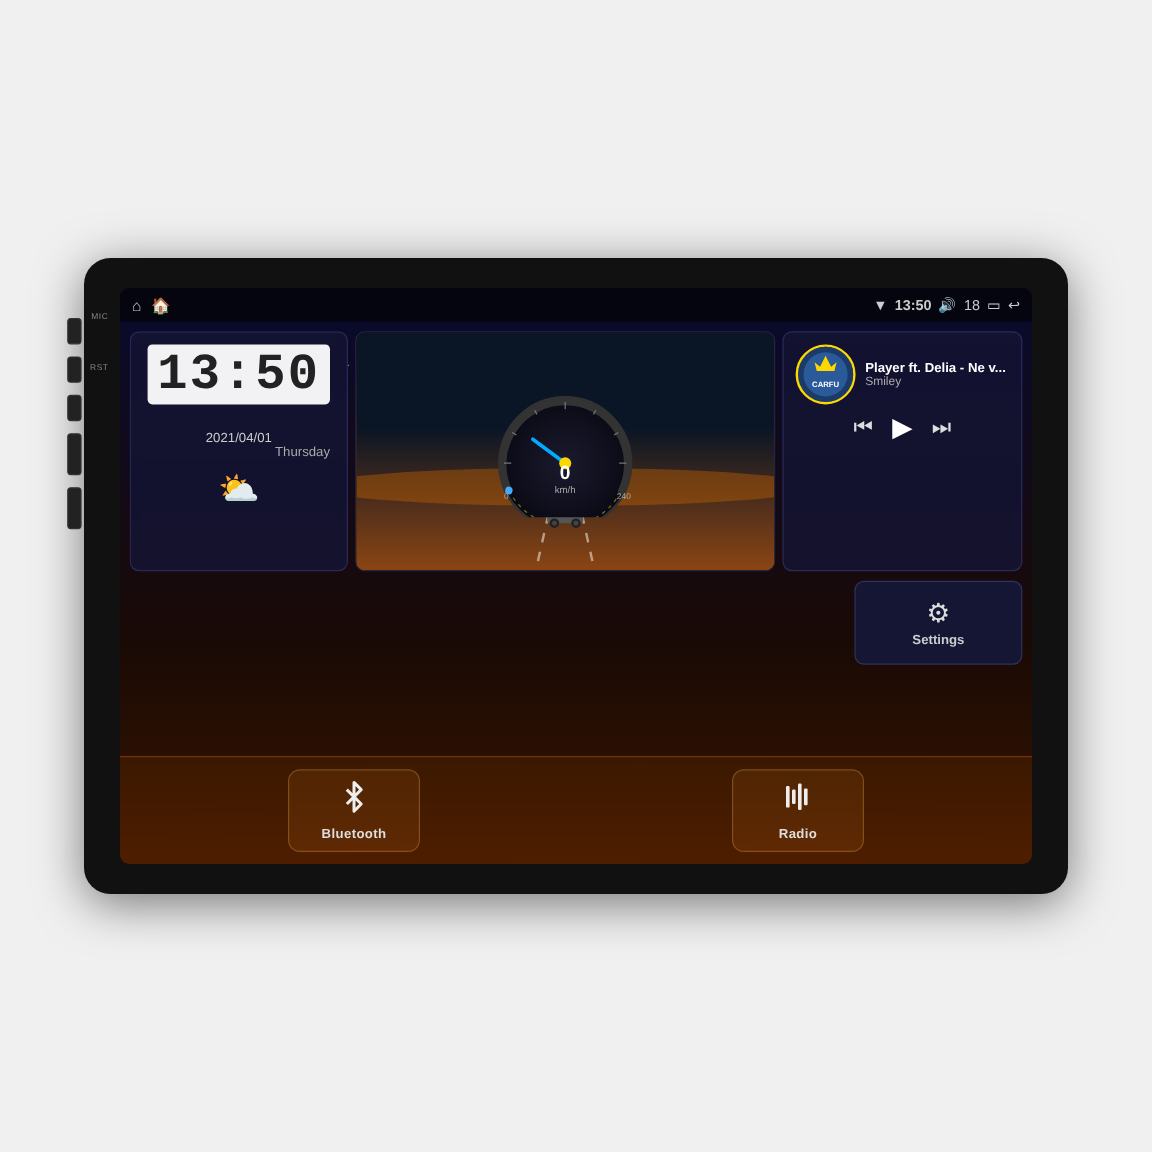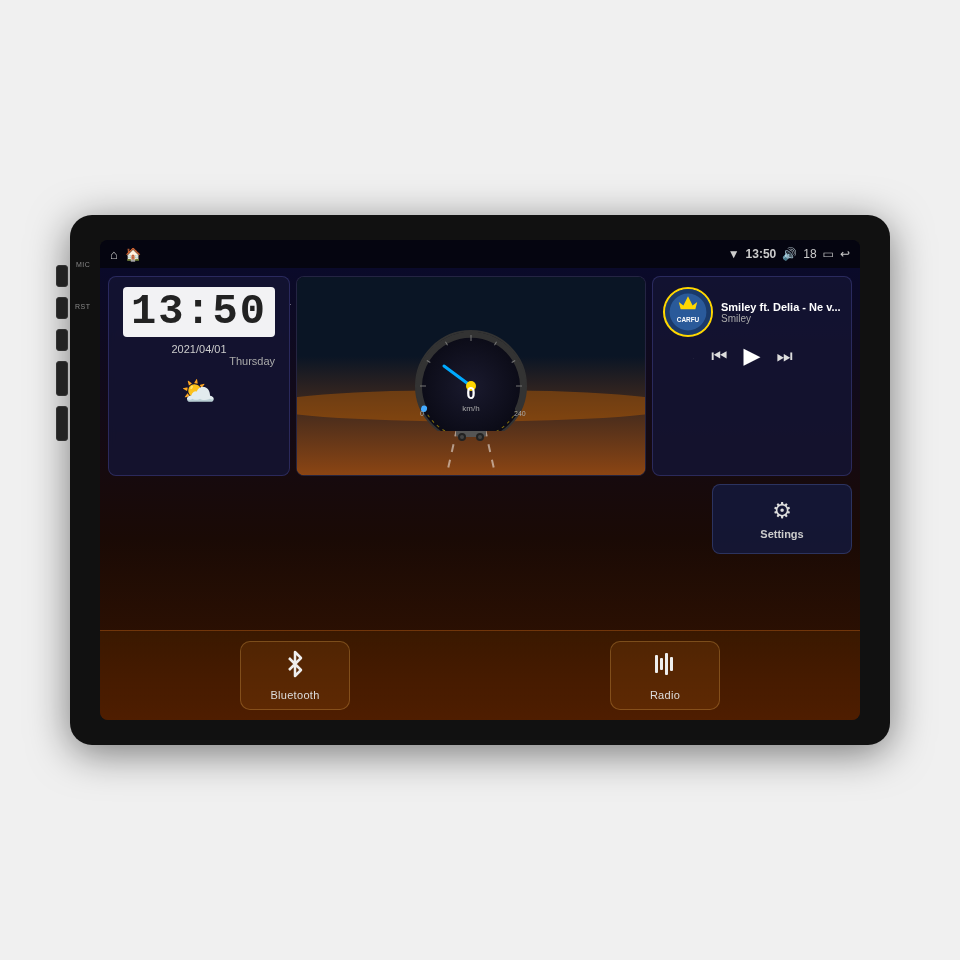--- a/index.html
+++ b/index.html
@@ -153,21 +153,21 @@
       line-height: 1;
       background: rgba(255,255,255,0.95);
       color: #222;
       border-radius: 4px;
       padding: 4px 8px;
       text-align: center;
     }
     .clock-date {
       color: #ccc;
       font-size: 11px;
-      margin-top: 6px;
+      margin-top: 22px;
       text-align: center;
     }
     .clock-day {
       color: #aaa;
       font-size: 11px;
       text-align: right;
     }
     .weather-icon {
       text-align: center;
       margin-top: 8px;
@@ -311,20 +311,21 @@
       display: flex;
       flex-direction: column;
       align-items: center;
       gap: 4px;
       cursor: pointer;
       padding: 8px 4px;
       border-radius: 10px;
       border: 1px solid rgba(255,200,100,0.25);
       background: rgba(255,150,30,0.1);
       min-width: 110px;
+      font-weight: bold;
     }
     .dock-icon {
       font-size: 26px;
       color: #eee;
     }
     .dock-label {
       color: #ddd;
       font-size: 11px;
       letter-spacing: 0.3px;
     }
@@ -480,21 +481,21 @@
             <div class="album-art">
               <svg width="50" height="50" viewBox="0 0 50 50">
                 <circle cx="25" cy="25" r="25" fill="#1a3a6a"></circle>
                 <circle cx="25" cy="25" r="20" fill="#2a5a9a"></circle>
 
                 <polygon points="25,8 20,18 15,14 17,22 33,22 35,14 30,18" fill="#ffd700"></polygon>
                 <text x="25" y="36" text-anchor="middle" fill="#fff" font-size="7" font-weight="bold">CARFU</text>
               </svg>
             </div>
             <div class="music-info">
-              <div class="music-title">Smiley ft. Delia - Ne v...</div>
+              <div class="music-title">Player ft. Delia - Ne v...</div>
               <div class="music-artist">Smiley</div>
             </div>
           </div>
           <div class="music-controls">
             <button class="music-btn">⏮</button>
             <button class="music-btn play">▶</button>
             <button class="music-btn">⏭</button>
           </div>
         </div>
 

